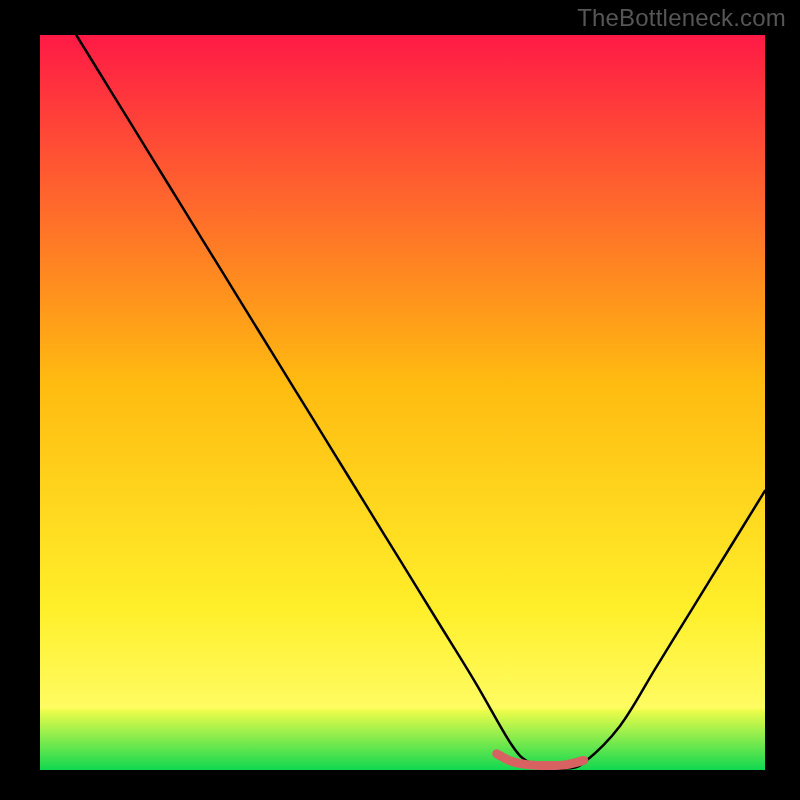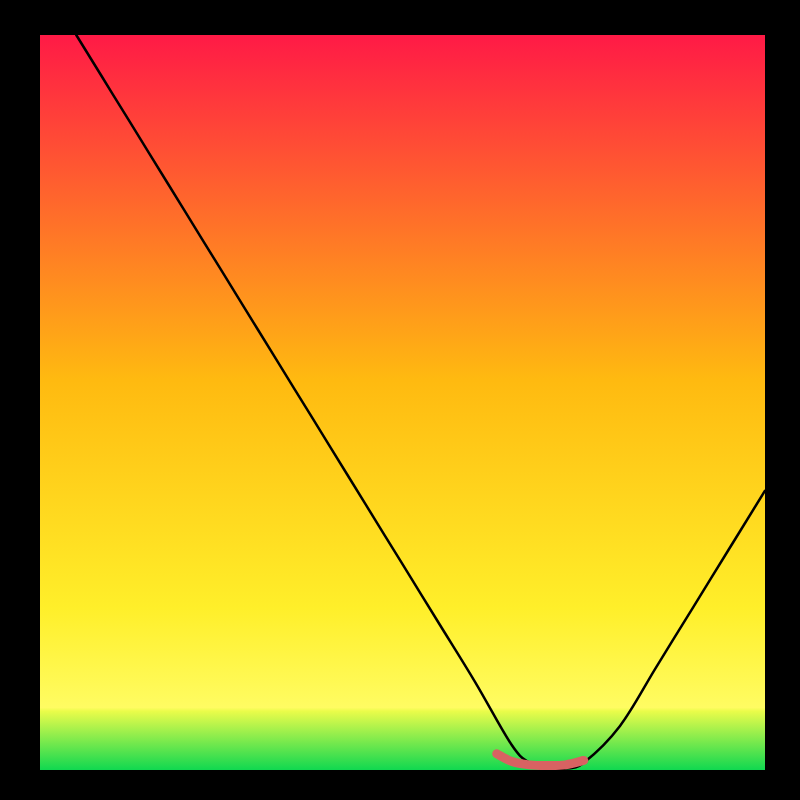--- a/index.html
+++ b/index.html
@@ -30,20 +30,21 @@
     position: absolute;
     left: 0;
     top: 0;
     z-index: 1;
   }
 </style>
 </head>
 <body>
 
 <div class="wrapper">
+  <div class="watermark">TheBottleneck.com</div>
 
   <svg class="plot" width="800" height="800" viewBox="0 0 800 800">
     <rect x="0" y="0" width="800" height="800" fill="#000000"></rect>
 
     <defs>
       <linearGradient id="grad" x1="0" y1="0" x2="0" y2="1">
         <stop id="st0" offset="0%" stop-color="#ff1a46"></stop>
         <stop id="st1" offset="47%" stop-color="#ffba10"></stop>
         <stop id="st2" offset="78%" stop-color="#ffef2a"></stop>
         <stop id="st3" offset="91.5%" stop-color="#fffc62"></stop>

